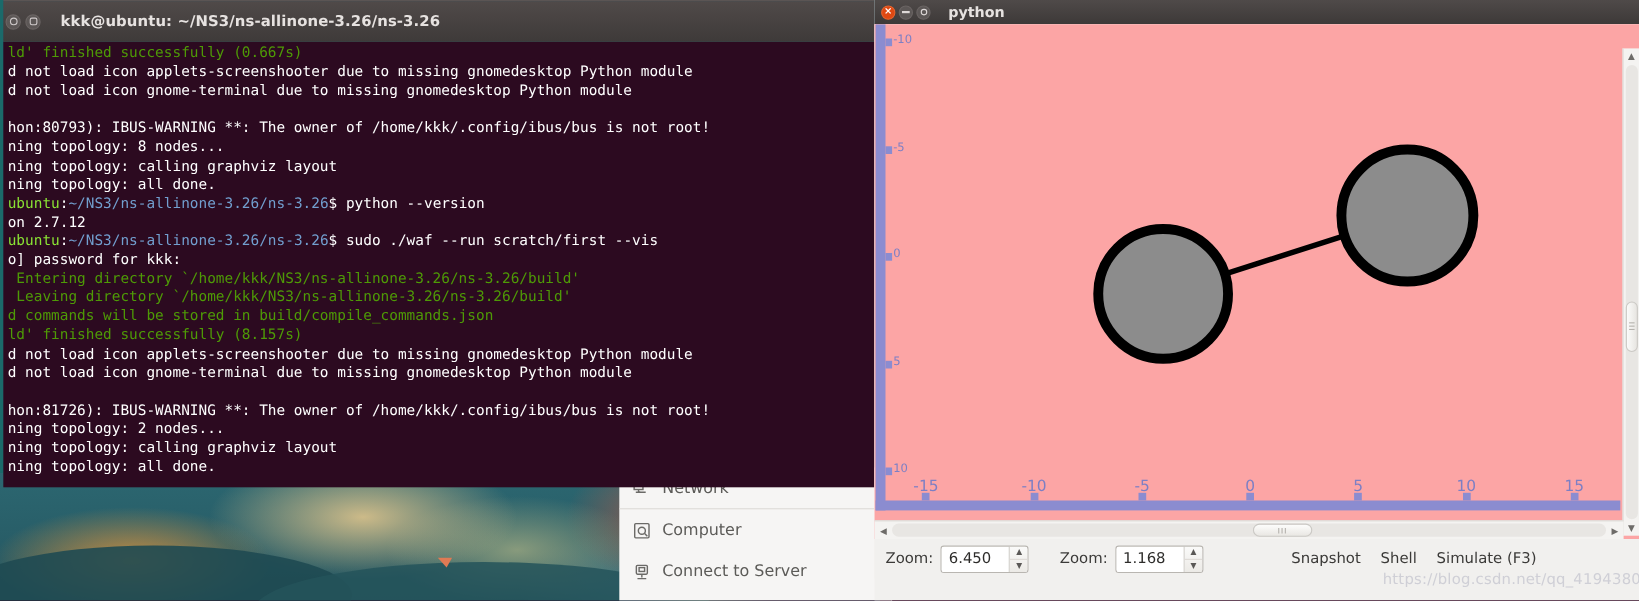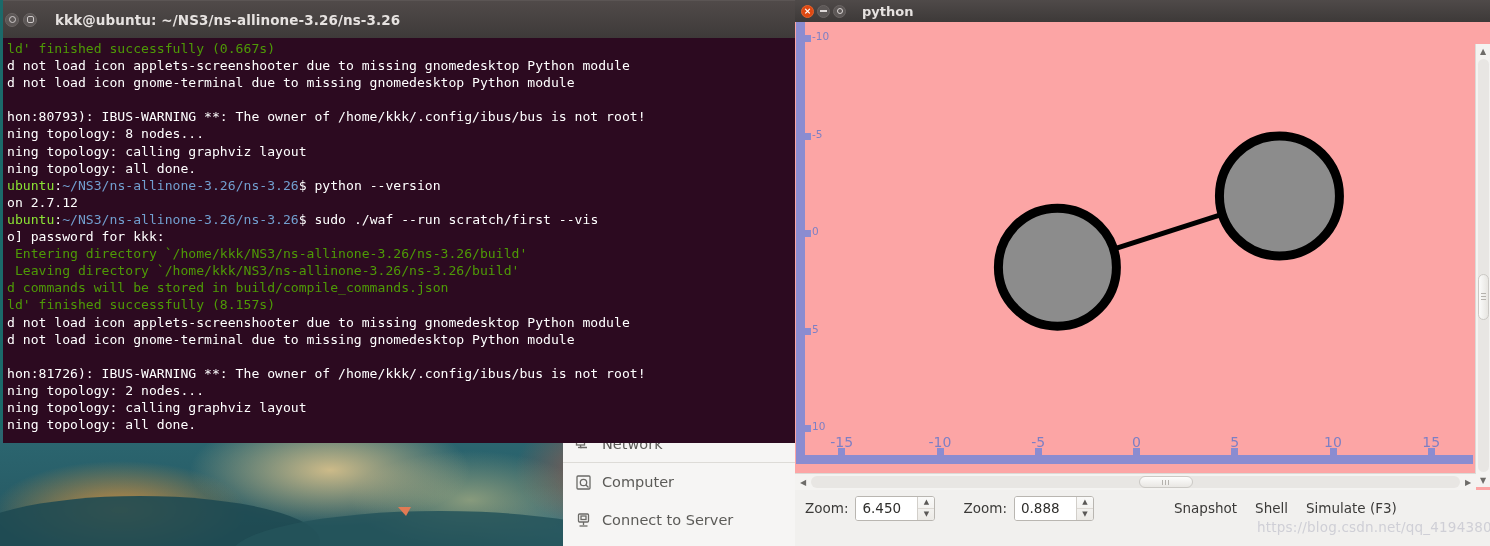--- a/index.html
+++ b/index.html
@@ -391,21 +391,21 @@
       <div class="spinbox">
         <div class="spin-val">6.450</div>
         <div class="spin-btns">
           <span>▲</span>
           <span>▼</span>
         </div>
       </div>
       <span class="tool-gap-sm"></span>
       <span class="tool-label">Zoom:</span>
       <div class="spinbox">
-        <div class="spin-val">0.888</div>
+        <div class="spin-val">1.168</div>
         <div class="spin-btns">
           <span>▲</span>
           <span>▼</span>
         </div>
       </div>
       <span class="tool-gap-md"></span>
       <span class="tool-gap-lg"></span>
       <span class="tool-action">Snapshot</span>
       <span class="tool-gap-sm"></span>
       <span class="tool-action">Shell</span>

